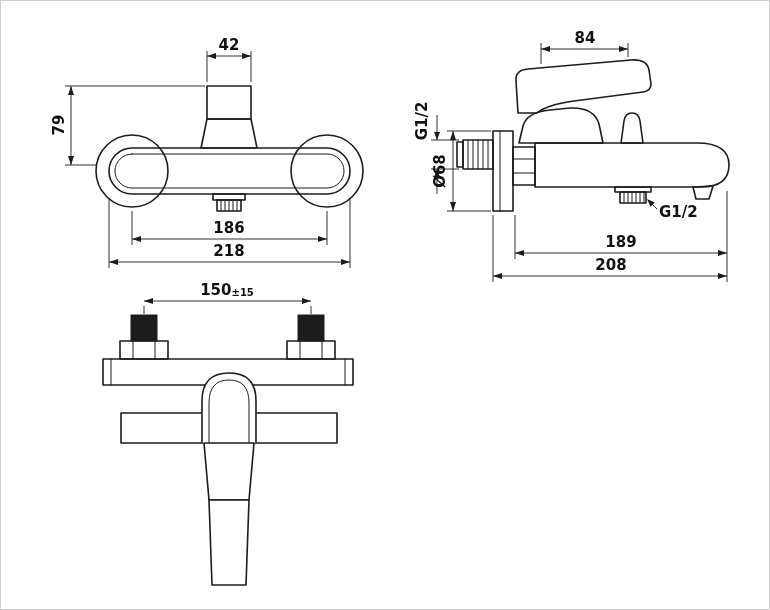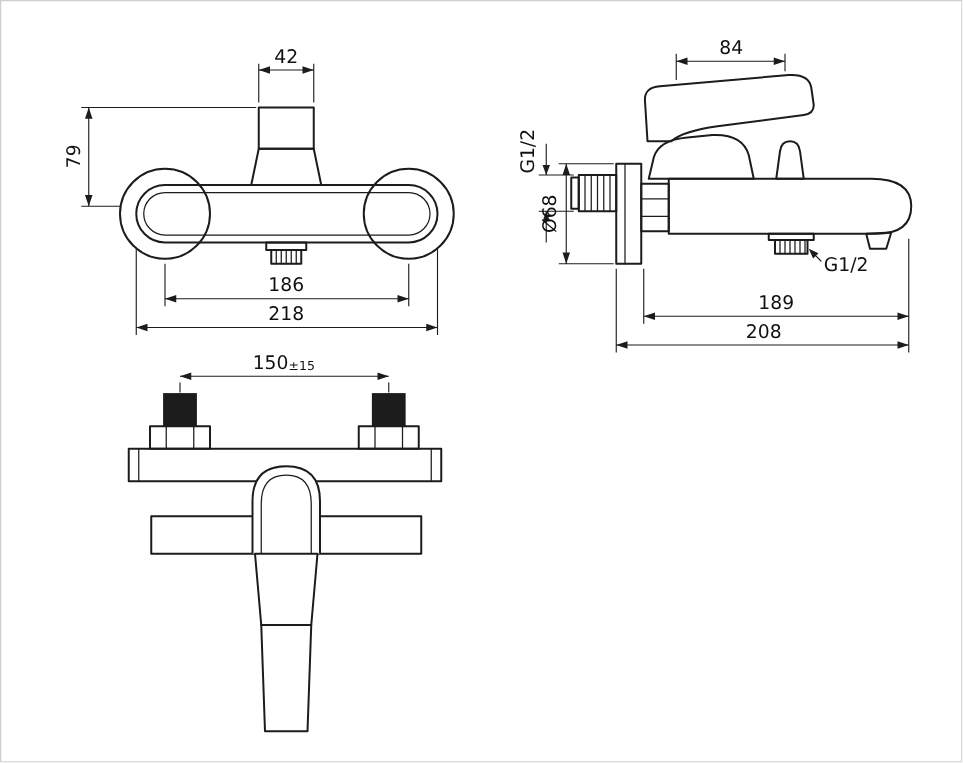--- a/index.html
+++ b/index.html
@@ -1,19 +1,20 @@
 <!DOCTYPE html>
 <html><head>
 <meta charset="utf-8">
 <style>
   html,body{margin:0;padding:0;background:#fff;}
   .frame{
     width:770px;height:610px;background:#ffffff;
     border:1px solid #cfcfcf;box-sizing:border-box;
     font-family:"DejaVu Sans", sans-serif;
+    font-weight:bold;
   }
   svg{display:block;}
   .ln{fill:none;stroke:#1c1c1c;stroke-width:1.6;stroke-linejoin:round;stroke-linecap:round;}
   .thin{stroke-width:1;}
   .dim{fill:none;stroke:#1c1c1c;stroke-width:0.9;stroke-linecap:butt;}
   .ah{fill:#1c1c1c;stroke:none;}
   .solid{fill:#1c1c1c;stroke:#1c1c1c;}
   .whitefill{fill:#ffffff;stroke:#1c1c1c;stroke-width:1.6;stroke-linejoin:round;}
   .dtxt{font-family:"DejaVu Sans", sans-serif;font-size:15px;fill:#111;}
   .dtxt-sm{font-size:10px;}

